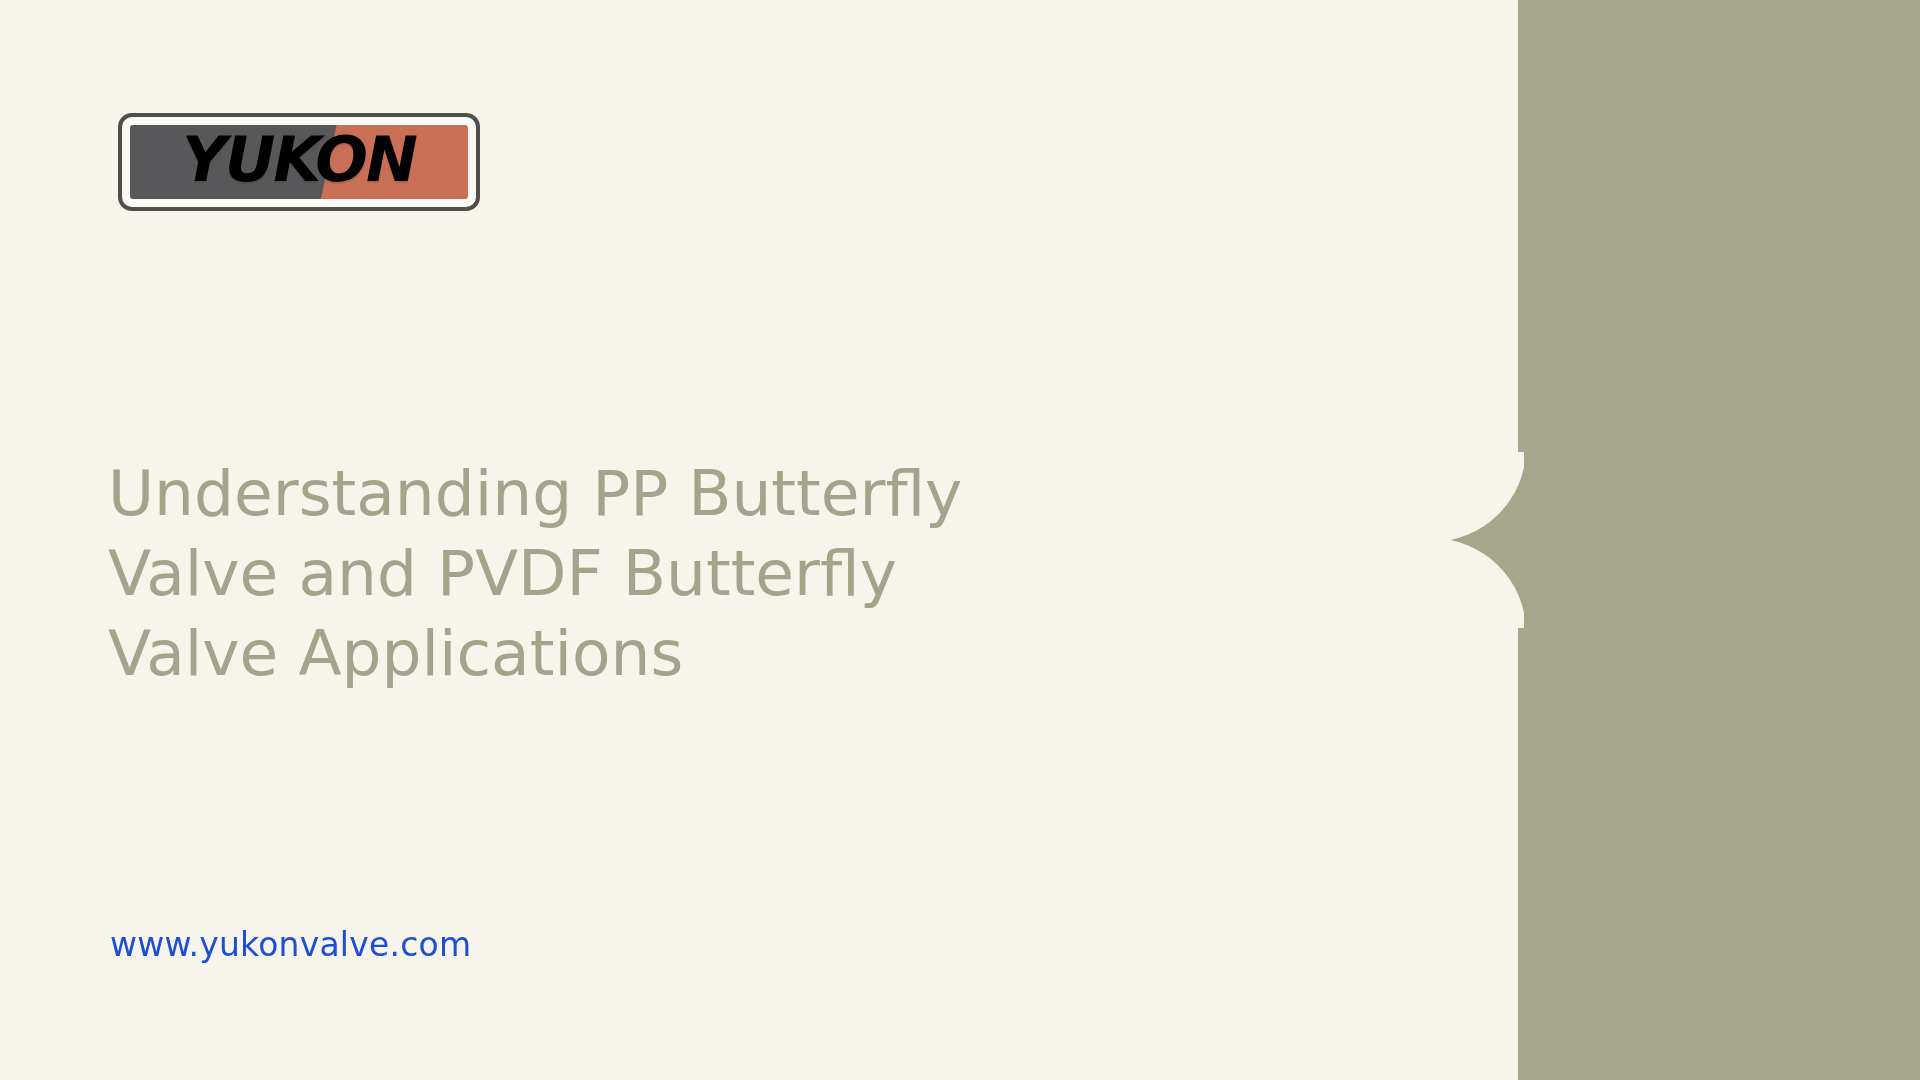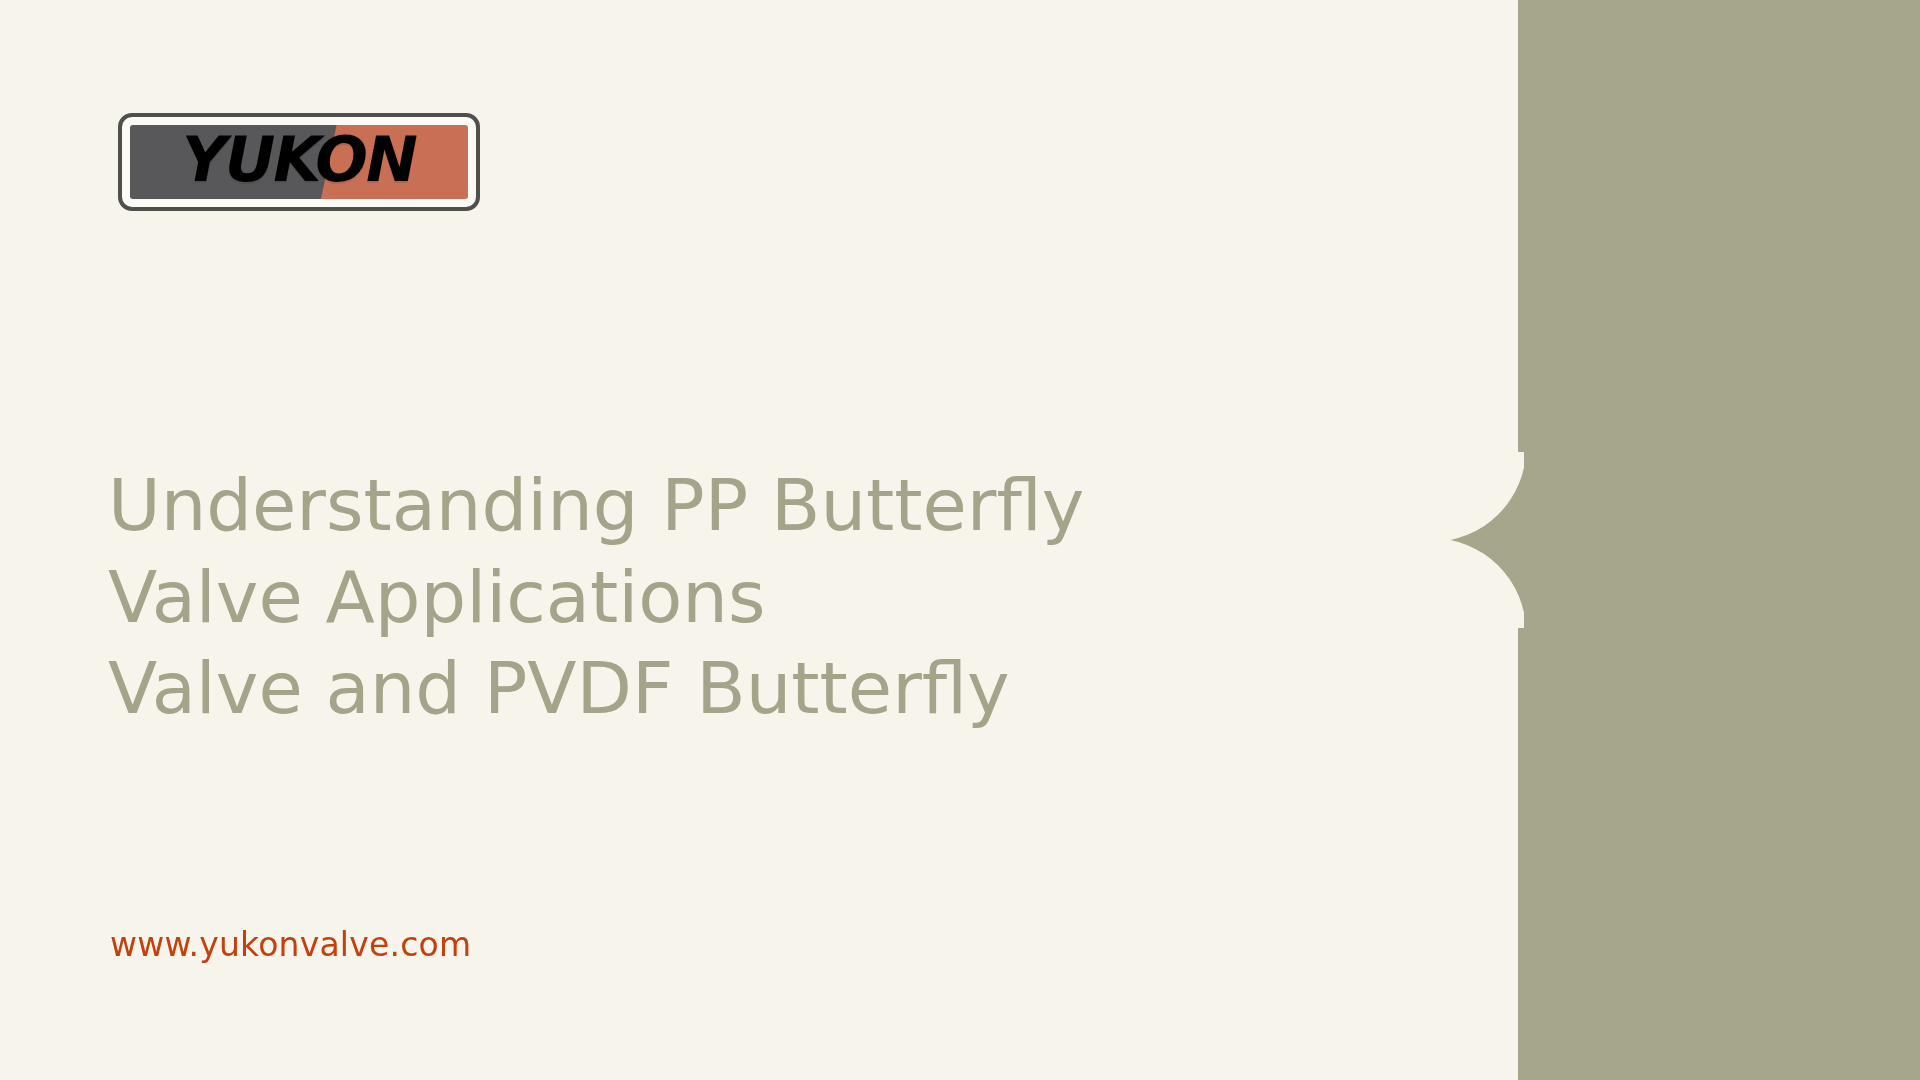--- a/index.html
+++ b/index.html
@@ -141,36 +141,36 @@
     box-sizing: border-box;
     text-shadow: 0 2px 0 rgba(0,0,0,0.10);
   }
 
   
   .title {
     position: absolute;
     left: 108px;
     top: 412px;
     width: 1180px;
-    font-size: 72px;
+    font-size: 63px;
     font-weight: 400;
     line-height: 1.27;
     color: #A3A489;
     letter-spacing: 0px;
   }
   .title-line { display: block; white-space: pre; }
 
   
   .site-url {
     position: absolute;
     left: 110px;
     top: 925px;
     font-size: 33px;
     font-weight: 400;
-    color: #c2410c;
+    color: #1d4ed8;
     letter-spacing: 0.2px;
   }
 </style>
 </head>
 <body>
 
 <div id="slide">
 
   <div class="right-panel"></div>
   <div class="notch-wrap">
@@ -182,19 +182,19 @@
     <div class="logo-outer"></div>
     <div class="logo-bars">
       <div class="bar-dark"></div>
       <div class="bar-orange"></div>
     </div>
     <div class="logo-text">YUKON</div>
   </div>
 
   <h1 class="title">
     <span class="title-line">Understanding PP Butterfly</span>
+    <span class="title-line">Valve and PVDF Butterfly</span>
     <span class="title-line">Valve Applications</span>
-    <span class="title-line">Valve and PVDF Butterfly</span>
   </h1>
 
   <div class="site-url">www.yukonvalve.com</div>
 
 </div>
 
 </body></html>

